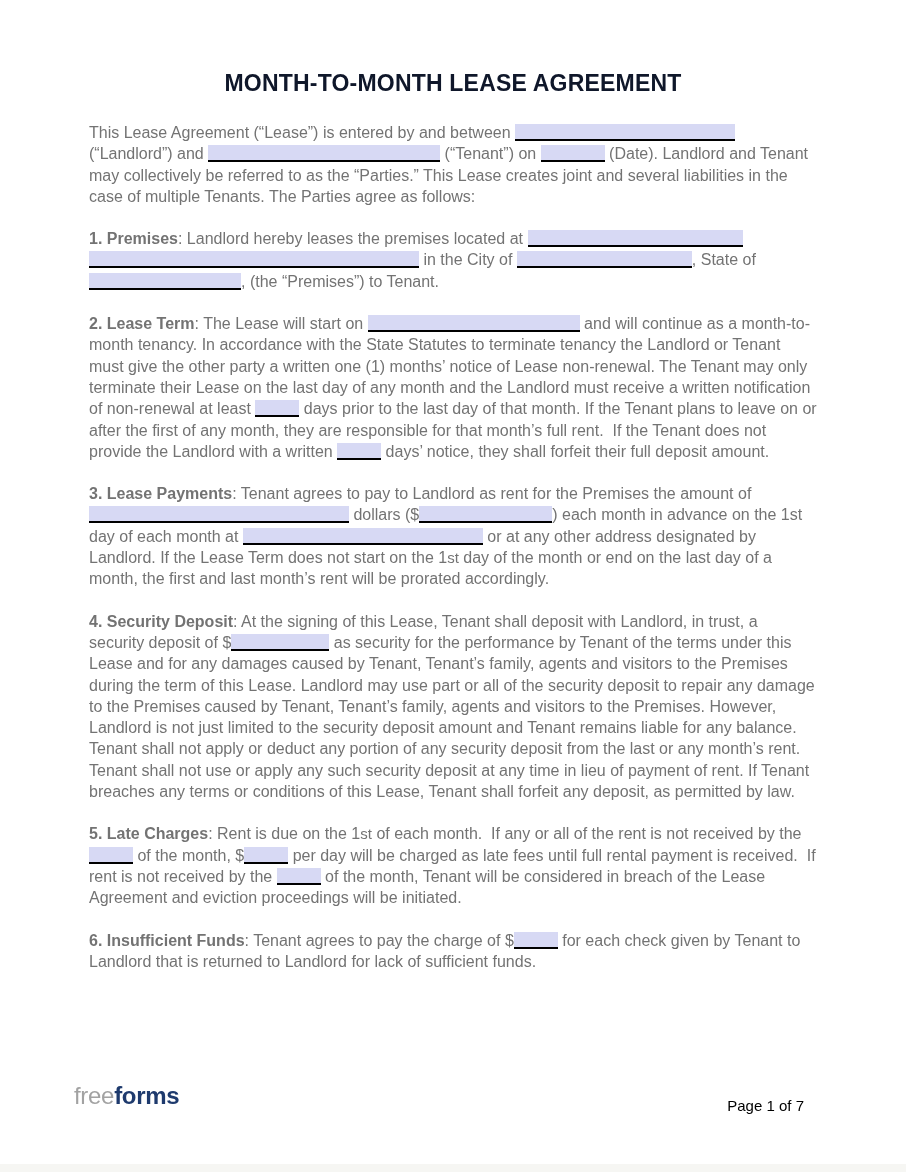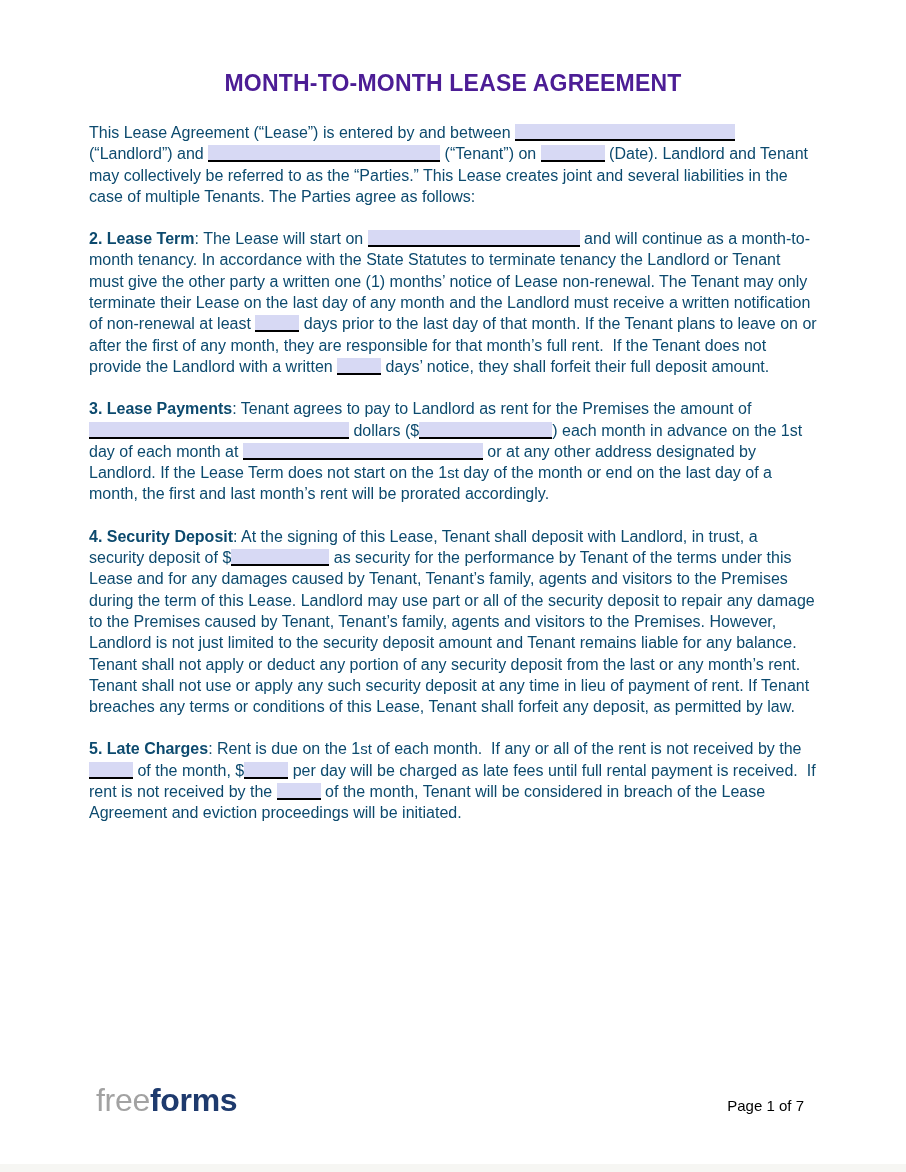--- a/index.html
+++ b/index.html
@@ -12,45 +12,45 @@
   }
   .page {
     position: absolute; inset: 0;
     background: #ffffff;
     padding: 70px 89px 0 89px;
   }
   .doc-title {
     text-align: center;
     font-size: 23px;
     font-weight: bold;
-    color: #4c1d95;
+    color: #0f172a;
     letter-spacing: 0.2px;
     margin-bottom: 25px;
   }
   .para {
     font-size: 16px;
     line-height: 21.3px;
-    color: #0c4a6e;
+    color: #737373;
     white-space: pre-wrap;
     margin-bottom: 21px;
     width: 728px;
   }
   .bold { font-weight: bold; }
   .small-text { font-size: 15px; }
   .blank {
     display: inline-block;
     height: 17px;
     background: var(--hl, #d7d9f4);
     border-bottom: 2px solid #000;
     vertical-align: -3px;
   }
   .footer-logo {
     position: absolute;
-    left: 96px; top: 1082px;
-    font-size: 32px;
+    left: 74px; top: 1082px;
+    font-size: 24px;
     letter-spacing: -0.3px;
   }
   .logo-free { color: #a2a2a2; font-weight: 500; }
   .logo-forms { color: #1e3a6d; font-weight: 700; }
   .page-number {
     position: absolute;
     right: 102px; top: 1097px;
     font-size: 15px;
     color: #000;
   }
@@ -61,23 +61,25 @@
     background: #f6f6f3;
   }
 </style>
 </head>
 <body>
 
 <div class="page">
   <h1 class="doc-title">MONTH-TO-MONTH LEASE AGREEMENT</h1>
 
   <p class="para">This Lease Agreement (“Lease”) is entered by and between <span class="blank" style="width: 220px;"></span> (“Landlord”) and <span class="blank" style="width: 232px;"></span> (“Tenant”) on <span class="blank" style="width: 64px;"></span> (Date). Landlord and Tenant may collectively be referred to as the “Parties.” This Lease creates joint and several liabilities in the case of multiple Tenants. The Parties agree as follows:</p>
+  <p class="para"><span class="bold">1. Premises</span>: Landlord hereby leases the premises located at <span class="blank" style="width: 215px;"></span> <span class="blank" style="width: 330px;"></span> in the City of <span class="blank" style="width: 175px;"></span>, State of <span class="blank" style="width: 152px;"></span>, (the “Premises”) to Tenant.</p>
   <p class="para"><span class="bold">2. Lease Term</span>: The Lease will start on <span class="blank" style="width: 212px;"></span> and will continue as a month-to-month tenancy. In accordance with the State Statutes to terminate tenancy the Landlord or Tenant must give the other party a written one (1) months’ notice of Lease non-renewal. The Tenant may only terminate their Lease on the last day of any month and the Landlord must receive a written notification of non-renewal at least <span class="blank" style="width: 44px;"></span> days prior to the last day of that month. If the Tenant plans to leave on or after the first of any month, they are responsible for that month’s full rent.  If the Tenant does not provide the Landlord with a written <span class="blank" style="width: 44px;"></span> days’ notice, they shall forfeit their full deposit amount.</p>
   <p class="para"><span class="bold">3. Lease Payments</span>: Tenant agrees to pay to Landlord as rent for the Premises the amount of <span class="blank" style="width: 260px;"></span> dollars ($<span class="blank" style="width: 133px;"></span>) each month in advance on the 1st day of each month at <span class="blank" style="width: 240px;"></span> or at any other address designated by Landlord. If the Lease Term does not start on the 1<span class="small-text">st</span> day of the month or end on the last day of a month, the first and last month’s rent will be prorated accordingly.</p>
   <p class="para"><span class="bold">4. Security Deposit</span>: At the signing of this Lease, Tenant shall deposit with Landlord, in trust, a security deposit of $<span class="blank" style="width: 98px;"></span> as security for the performance by Tenant of the terms under this Lease and for any damages caused by Tenant, Tenant’s family, agents and visitors to the Premises during the term of this Lease. Landlord may use part or all of the security deposit to repair any damage to the Premises caused by Tenant, Tenant’s family, agents and visitors to the Premises. However, Landlord is not just limited to the security deposit amount and Tenant remains liable for any balance.  Tenant shall not apply or deduct any portion of any security deposit from the last or any month’s rent. Tenant shall not use or apply any such security deposit at any time in lieu of payment of rent. If Tenant breaches any terms or conditions of this Lease, Tenant shall forfeit any deposit, as permitted by law.</p>
   <p class="para"><span class="bold">5. Late Charges</span>: Rent is due on the 1<span class="small-text">st</span> of each month.  If any or all of the rent is not received by the <span class="blank" style="width: 44px;"></span> of the month, $<span class="blank" style="width: 44px;"></span> per day will be charged as late fees until full rental payment is received.  If rent is not received by the <span class="blank" style="width: 44px;"></span> of the month, Tenant will be considered in breach of the Lease Agreement and eviction proceedings will be initiated.</p>
+  <p class="para"><span class="bold">6. Insufficient Funds</span>: Tenant agrees to pay the charge of $<span class="blank" style="width: 44px;"></span> for each check given by Tenant to Landlord that is returned to Landlord for lack of sufficient funds.</p>
 
   <div class="footer-logo"><span class="logo-free">free</span><span class="logo-forms">forms</span></div>
 
   <div class="page-number">Page 1 of 7</div>
 
   <div class="bottom-strip"></div>
 </div>
 
 </body></html>

